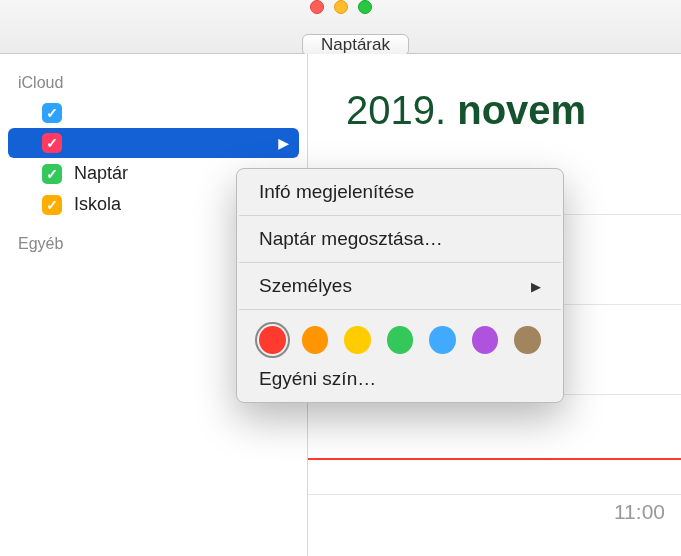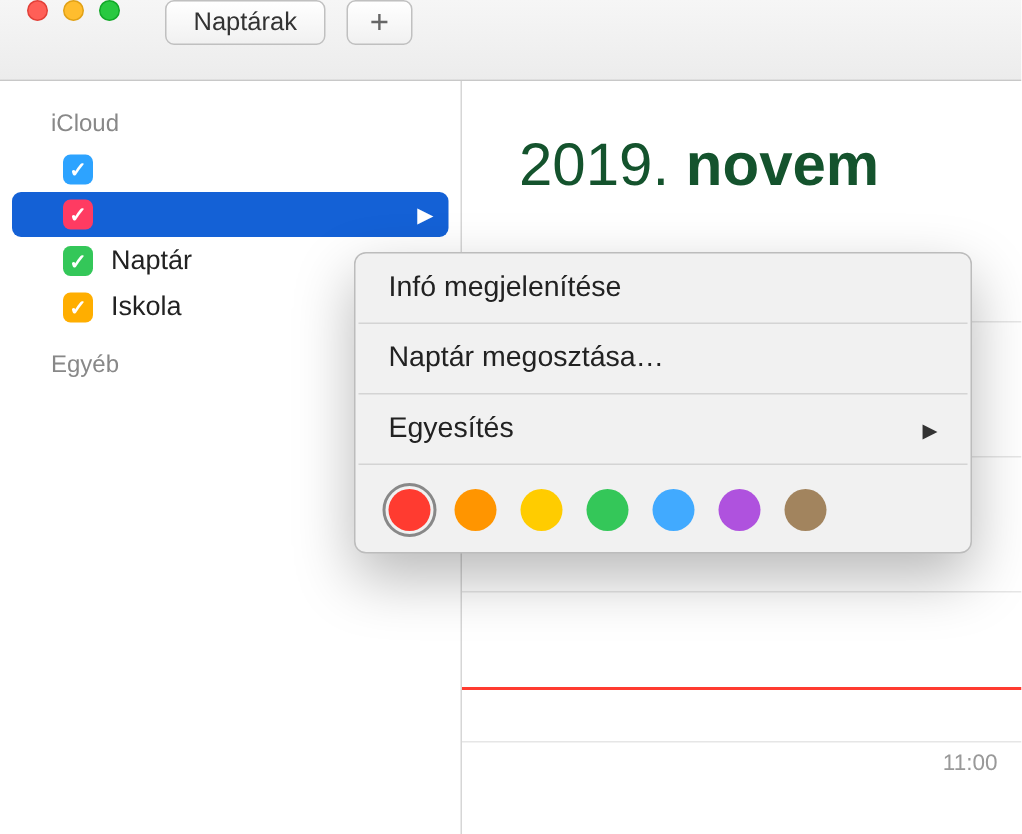--- a/index.html
+++ b/index.html
@@ -1,46 +1,46 @@
 <!DOCTYPE html>
 <html><head>
   <meta charset="utf-8">
   <style>
     * { margin: 0; padding: 0; box-sizing: border-box; font-family: -apple-system, "Helvetica Neue", Helvetica, Arial, sans-serif; }
     body { width: 681px; height: 556px; background: #fff; overflow: hidden; position: relative; }
 
     
-    .titlebar { height: 54px; background: linear-gradient(#f6f6f6,#ececec); border-bottom: 1px solid #c8c8c8; display: flex; align-items: flex-start; padding: 0 18px; gap: 0; }
+    .titlebar { height: 54px; background: linear-gradient(#f6f6f6,#ececec); border-bottom: 1px solid #c8c8c8; display: flex; align-items: center; padding: 0 18px; gap: 20px; flex-direction: column; }
     .traffic { display: flex; gap: 10px; }
     .dot { width: 14px; height: 14px; border-radius: 50%; }
     .dot.red { background: #ff5f57; border: 1px solid #e24038; }
     .dot.yellow { background: #ffbd2e; border: 1px solid #e1a116; }
     .dot.green { background: #28c940; border: 1px solid #12a828; }
     .tb-btn { margin-left: 30px; height: 30px; padding: 0 18px; border: 1px solid #c0c0c0; border-radius: 6px; background: linear-gradient(#ffffff,#f1f1f1); font-size: 17px; color: #333; display: flex; align-items: center; }
     .tb-icon { margin-left: 14px; width: 44px; height: 30px; border: 1px solid #c0c0c0; border-radius: 6px; background: linear-gradient(#ffffff,#f1f1f1); display: flex; align-items: center; justify-content: center; font-size: 22px; color: #666; font-weight: 300; }
 
     
     .body { display: flex; height: calc(100% - 54px); }
     .sidebar { width: 308px; background: #fff; border-right: 1px solid #d6d6d6; padding-top: 12px; }
-    .section-header { font-size: 16px; color: #888; padding: 8px 34px 6px; }
+    .section-header { font-size: 16px; color: #888; padding: 8px 18px 6px; }
     .cal-item { display: flex; align-items: center; gap: 12px; padding: 5px 18px 5px 42px; font-size: 18px; color: #222; position: relative; }
     .cal-item.selected { background: #1461d6; color: #fff; border-radius: 6px; margin: 0 8px; padding-left: 34px; padding-right: 10px; }
     .cal-check { width: 20px; height: 20px; border-radius: 5px; display: flex; align-items: center; justify-content: center; color: #fff; font-size: 14px; font-weight: 700; flex-shrink: 0; }
     .cal-item .chev { margin-left: auto; color: #fff; font-size: 14px; }
 
     .main { flex: 1; background: #fff; position: relative; padding: 34px 0 0 38px; }
     .date-title { font-size: 40px; color: #14532d; white-space: nowrap; }
     .date-title .bold { font-weight: 700; }
     .lines { position: absolute; left: 0; right: 0; top: 160px; bottom: 0; }
     .hline { position: absolute; left: 0; right: 0; height: 1px; background: #e6e6e6; }
     .redline { position: absolute; left: 0; right: 0; height: 2px; background: #ff3b30; }
-    .time-label { position: absolute; right: 16px; font-size: 15px; color: #999; }
+    .time-label { position: absolute; right: 16px; font-size: 21px; color: #999; }
 
     
-    .ctx { position: absolute; left: 236px; top: 168px; width: 412px; background: #f1f1f1; border: 1px solid #bcbcbc; border-radius: 8px; box-shadow: 0 16px 40px rgba(0,0,0,0.28); padding: 6px 0; z-index: 10; }
+    .ctx { position: absolute; left: 236px; top: 168px; width: 328px; background: #f1f1f1; border: 1px solid #bcbcbc; border-radius: 8px; box-shadow: 0 16px 40px rgba(0,0,0,0.28); padding: 6px 0; z-index: 10; }
     .ctx-item { padding: 6px 22px; font-size: 19px; color: #222; display: flex; align-items: center; }
     .ctx-item .sub-chev { margin-left: auto; font-size: 13px; color: #333; }
     .ctx-sep { height: 1px; background: #d4d4d4; margin: 6px 2px; }
     .swatches { display: flex; gap: 16px; padding: 10px 22px 8px; }
     .swatch { width: 28px; height: 28px; border-radius: 50%; }
     .swatch.sel { outline: 2px solid #888; outline-offset: 2px; }
   </style>
 </head>
 <body>
 
@@ -96,26 +96,27 @@
     </div>
   </div>
 </div>
 
 <div class="ctx">
   <div class="ctx-item">Infó megjelenítése</div>
   <div class="ctx-sep"></div>
   <div class="ctx-item">Naptár megosztása…</div>
   <div class="ctx-sep"></div>
   <div class="ctx-item">
-    <span>Egyesítés</span>
+    <span>Személyes</span>
     <span class="sub-chev">▶</span>
   </div>
   <div class="ctx-sep"></div>
   <div class="swatches">
     <div class="swatch sel" style="background:#ff3b30"></div>
     <div class="swatch" style="background:#ff9500"></div>
     <div class="swatch" style="background:#ffcc00"></div>
     <div class="swatch" style="background:#34c759"></div>
     <div class="swatch" style="background:#41aaff"></div>
     <div class="swatch" style="background:#af52de"></div>
     <div class="swatch" style="background:#a2845e"></div>
   </div>
+  <div class="ctx-item">Egyéni szín…</div>
 </div>
 
 </body></html>

